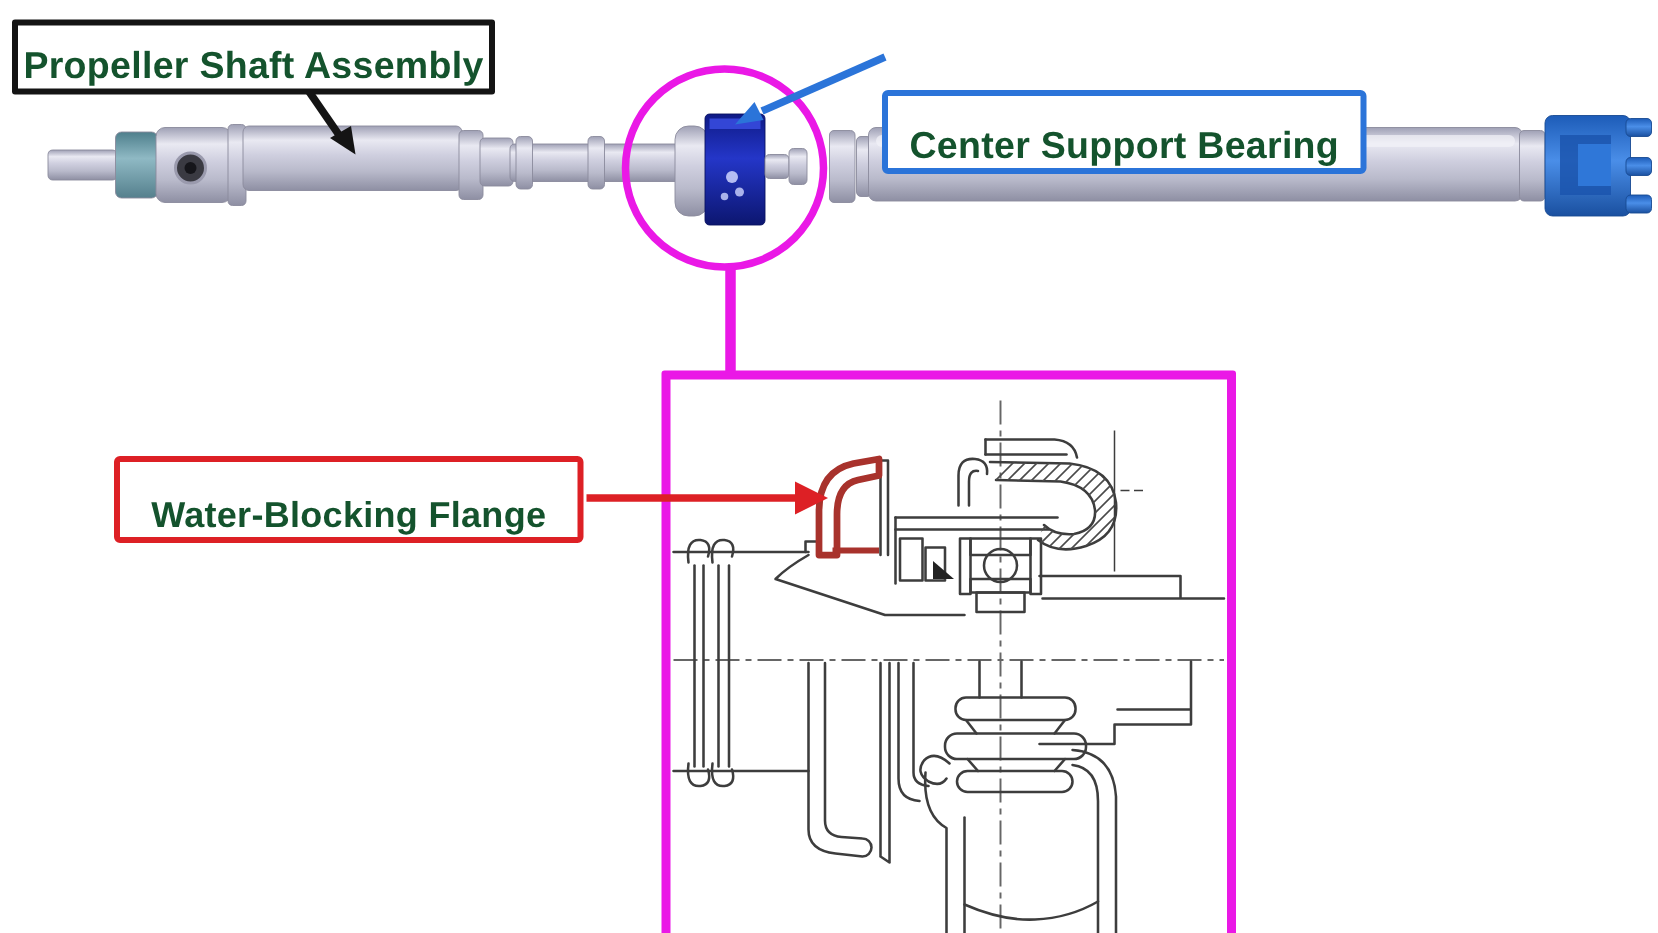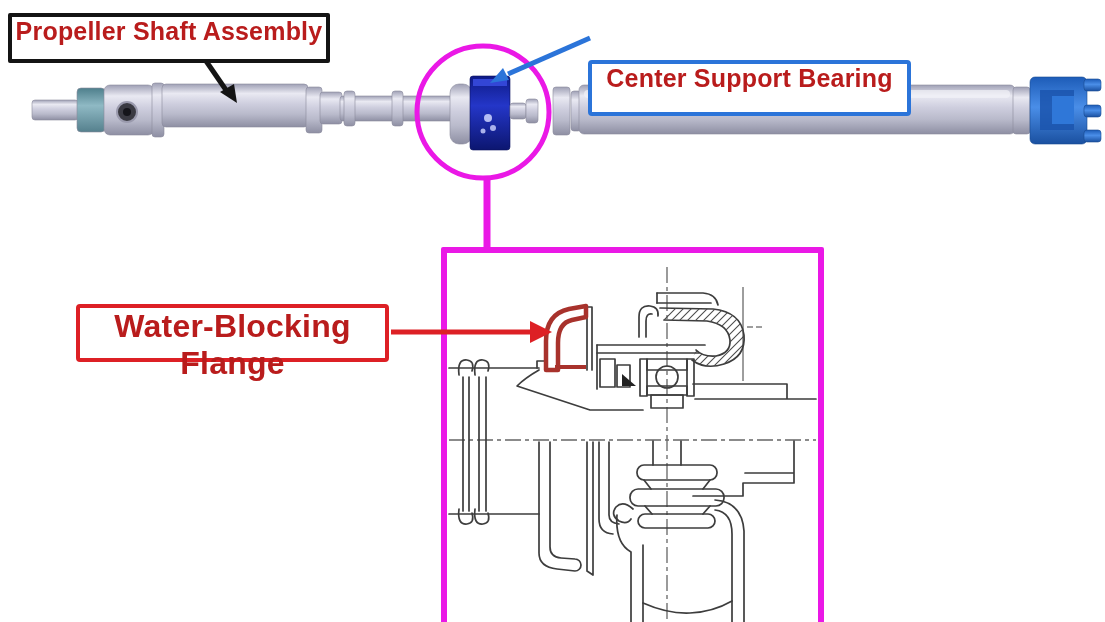--- a/index.html
+++ b/index.html
@@ -1,27 +1,27 @@
 <!DOCTYPE html>
 <html style="--c-magenta: #EA18E6; --c-blue: #2B74D9; --c-red: #DD2025; --c-flange: #A8322C; --c-line: #3D3D3D; --c-navy: #1B2AA8; --c-yoke: #2F7BDD; --c-teal: #6FA0AE; --c-shaft: #C7C7D8;"><head>
 <meta charset="utf-8">
 <style>
   html,body{margin:0;padding:0;background:#ffffff;}
   body{width:1105px;height:622px;position:relative;overflow:hidden;
        font-family:"Liberation Sans","DejaVu Sans",sans-serif;}
   .stage{position:absolute;inset:0;}
-  .callout{position:absolute;background:#ffffff;display:flex;align-items:flex-start;
-           justify-content:center;font-weight:bold;color:#b91c1c;text-align:center;
+  .callout{position:absolute;background:#ffffff;display:flex;align-items:flex-end;
+           justify-content:center;font-weight:bold;color:#14532d;text-align:center;
            box-sizing:border-box;letter-spacing:.2px;}
   .callout-black{left:8px;top:13px;width:322px;height:50px;border:4px solid #141414;
                  font-size:25px;border-radius:2px;z-index:30;}
   .callout-blue{left:588px;top:12px;width:323px;height:56px;border:4px solid var(--c-blue,#2b74d9);
                 font-size:25px;border-radius:4px;z-index:30;margin-top:48px;}
   .callout-red{left:76px;top:304px;width:313px;height:58px;border:4px solid var(--c-red,#dd2025);
-               font-size:32px;border-radius:4px;z-index:30;}
+               font-size:24px;border-radius:4px;z-index:30;}
   .magenta-frame{position:absolute;left:441px;top:247px;width:383px;height:400px;
                  border:6px solid var(--c-magenta,#ea18e6);box-sizing:border-box;
                  border-radius:2px;z-index:10;background:transparent;}
   #detail-svg{position:absolute;left:447px;top:253px;width:371px;height:369px;z-index:5;}
   #overlay-svg{position:absolute;left:0;top:0;width:1105px;height:622px;z-index:20;
                pointer-events:none;}
   .dline{stroke:var(--c-line,#3d3d3d);fill:none;stroke-width:1.7;
          stroke-linecap:round;stroke-linejoin:round;}
   .dthin{stroke:var(--c-line,#3d3d3d);fill:none;stroke-width:1;}
   .cline{stroke:#666;fill:none;stroke-width:1.3;stroke-dasharray:16 4 4 4;}

